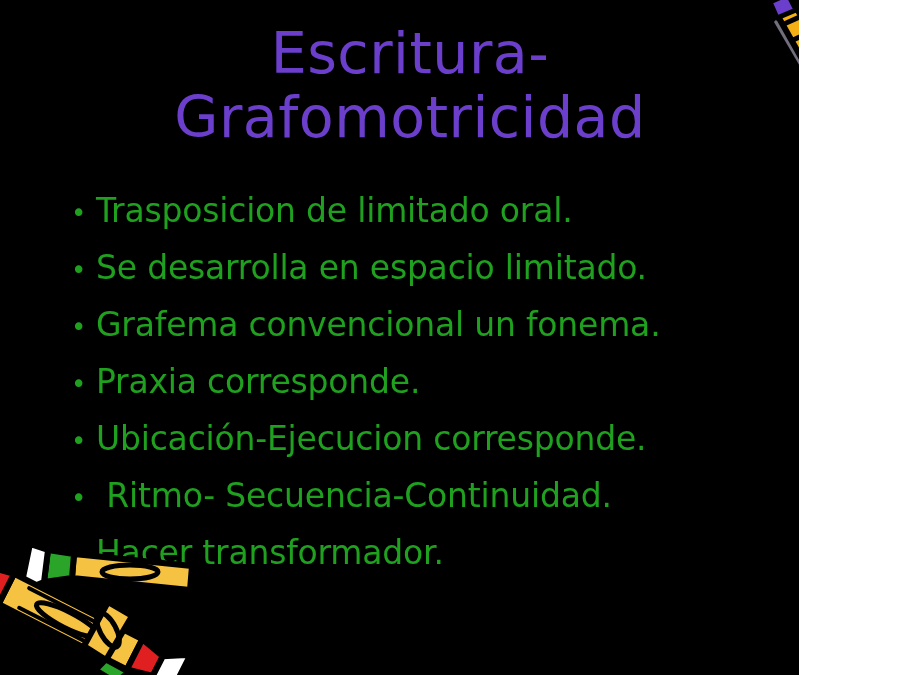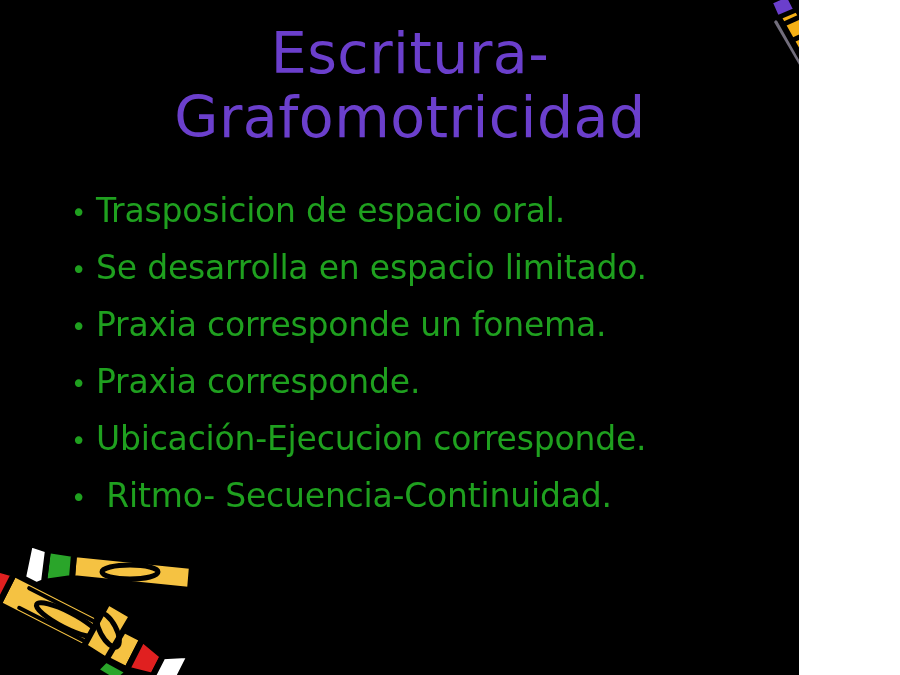--- a/index.html
+++ b/index.html
@@ -102,48 +102,52 @@
 
 <div id="slide">
 
   <div id="title-block">Escritura-
 Grafomotricidad</div>
 
   <ul id="bullet-list">
 
     <li class="bullet-row">
       <span class="bullet-dot">•</span>
-      <span class="bullet-text">Trasposicion de espacio oral.</span>
+      <span class="bullet-text">Trasposicion de limitado oral.</span>
     </li>
 
     <li class="bullet-row">
       <span class="bullet-dot">•</span>
       <span class="bullet-text">Se desarrolla en espacio limitado.</span>
     </li>
 
     <li class="bullet-row">
       <span class="bullet-dot">•</span>
-      <span class="bullet-text">Praxia corresponde un fonema.</span>
+      <span class="bullet-text">Grafema convencional un fonema.</span>
     </li>
 
     <li class="bullet-row">
       <span class="bullet-dot">•</span>
       <span class="bullet-text">Praxia corresponde.</span>
     </li>
 
     <li class="bullet-row">
       <span class="bullet-dot">•</span>
       <span class="bullet-text">Ubicación-Ejecucion corresponde.</span>
     </li>
 
     <li class="bullet-row">
       <span class="bullet-dot">•</span>
       <span class="bullet-text"> Ritmo- Secuencia-Continuidad.</span>
     </li>
 
+    <li class="bullet-row">
+      <span class="bullet-dot hidden-dot">•</span>
+      <span class="bullet-text">Hacer transformador.</span>
+    </li>
 
   </ul>
 
   <svg id="crayon-topright" viewBox="0 0 164 240">
 
     <path d="M40 14 L122 152 L112 166 L30 26 Z" fill="#CFC9E2" opacity="0.55"></path>
 
     <path d="M26 6 L44 -2 L132 146 L116 166 Z" fill="#F5B016" stroke="#000000" stroke-width="6" stroke-linejoin="round"></path>
 
     <path d="M26 6 L44 -2 L52 14 L33 22 Z" fill="#6B3FCC" stroke="#000000" stroke-width="5" stroke-linejoin="round"></path>

